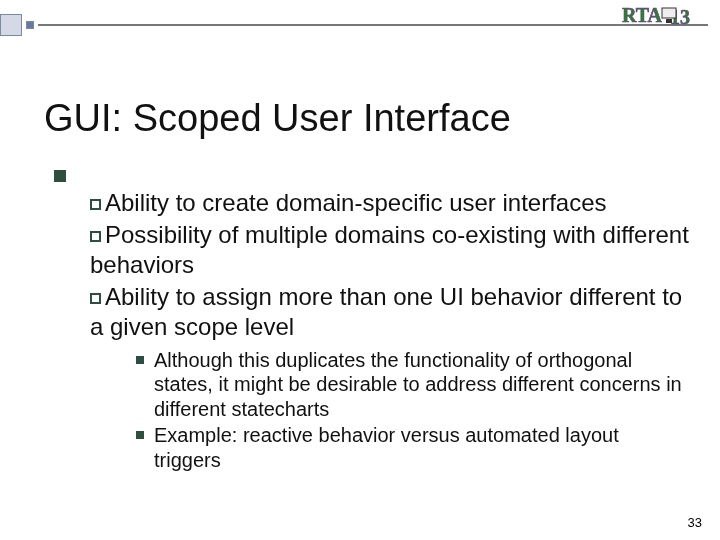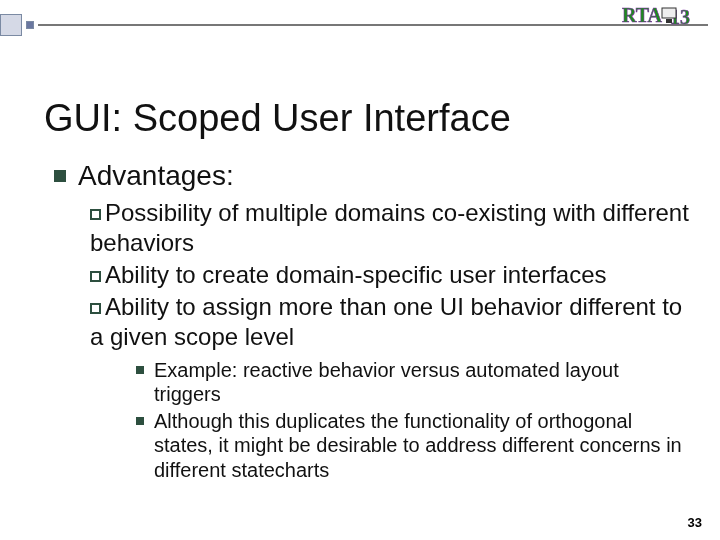--- a/index.html
+++ b/index.html
@@ -69,21 +69,21 @@
   .b3 {
     width: 8px; height: 8px; background: #2d4f3f;
     margin-top: 8px; margin-right: 10px; flex: 0 0 auto;
   }
   .lvl3-text { flex: 1; }
   .pageno {
     position: absolute;
     bottom: 10px;
     right: 18px;
     font-size: 13px;
-    font-weight: bold;
+    font-weight: normal;
     color: #000;
   }
 </style>
 </head>
 <body>
 
 <div class="deco">
   <span class="sq s1"></span>
   <span class="sq s2"></span>
   <span class="line"></span>
@@ -97,41 +97,40 @@
     <rect x="44" y="17" width="6" height="4" fill="#333"></rect>
   </svg>
 </div>
 
 <h1 class="title">GUI: Scoped User Interface</h1>
 
 <div class="body">
   <div class="lvl1">
     <div class="lvl1-row">
       <span class="b1"></span>
-      <span class="lvl1-text">Advantages:</span>
     </div>
 
     <div class="lvl2">
       <div class="lvl2-item">
-        <span class="b2"></span><span>Possibility of multiple domains co-existing with different behaviors</span>
+        <span class="b2"></span><span>Ability to create domain-specific user interfaces</span>
       </div>
       <div class="lvl2-item">
-        <span class="b2"></span><span>Ability to create domain-specific user interfaces</span>
+        <span class="b2"></span><span>Possibility of multiple domains co-existing with different behaviors</span>
       </div>
       <div class="lvl2-item">
         <span class="b2"></span><span>Ability to assign more than one UI behavior different to a given scope level</span>
       </div>
 
       <div class="lvl3">
         <div class="lvl3-item">
           <span class="b3"></span>
-          <span class="lvl3-text">Example: reactive behavior versus automated layout triggers</span>
+          <span class="lvl3-text">Although this duplicates the functionality of orthogonal states, it might be desirable to address different concerns in different statecharts</span>
         </div>
         <div class="lvl3-item">
           <span class="b3"></span>
-          <span class="lvl3-text">Although this duplicates the functionality of orthogonal states, it might be desirable to address different concerns in different statecharts</span>
+          <span class="lvl3-text">Example: reactive behavior versus automated layout triggers</span>
         </div>
       </div>
     </div>
   </div>
 </div>
 
 <div class="pageno">33</div>
 
 </body></html>

